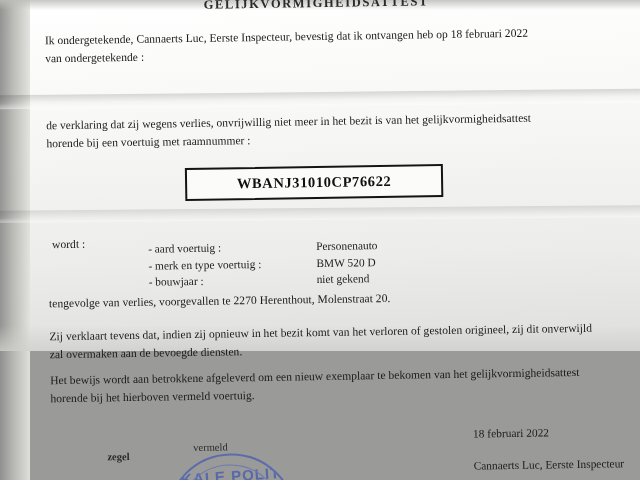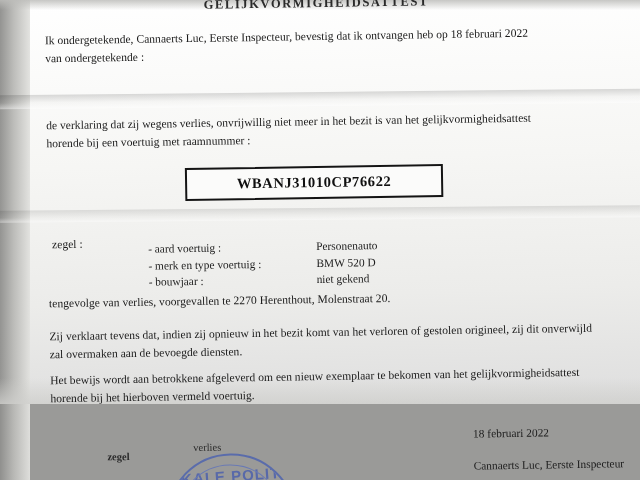--- a/index.html
+++ b/index.html
@@ -13,21 +13,21 @@
     background: #9a9a98;
     font-family: "Liberation Serif", serif;
   }
 
   
   #page {
     position: absolute;
     left: 0;
     top: 0;
     width: 640px;
-    height: 404px;
+    height: 351px;
     background:
       linear-gradient(103deg, rgba(0,0,0,0.10) 0px, rgba(0,0,0,0.0) 28px),
       linear-gradient(178deg, #ffffff 0%, #f6f6f4 40%, #ececea 72%, #dedede 100%);
   }
 
   
   .edge-left {
     position: absolute;
     left: 0; top: 0;
     width: 30px; height: 480px;
@@ -210,21 +210,21 @@
     <div class="doc-title">GELIJKVORMIGHEIDSATTEST</div>
 
     <div class="para p-intro">Ik ondergetekende, Cannaerts Luc, Eerste Inspecteur, bevestig dat ik ontvangen heb op 18 februari 2022 van ondergetekende :</div>
 
     <div class="para p-decl">de verklaring dat zij wegens verlies, onvrijwillig niet meer in het bezit is van het gelijkvormigheidsattest horende bij een voertuig met raamnummer :</div>
 
     <div class="vin-box">
       <span class="vin-text">WBANJ31010CP76622</span>
     </div>
 
-    <div class="para p-voor">zegel :</div>
+    <div class="para p-voor">wordt :</div>
 
     <div class="specs">
       <div class="specs-row">
         <span class="specs-key">- aard voertuig :</span>
         <span class="specs-val">Personenauto</span>
       </div>
       <div class="specs-row">
         <span class="specs-key">- merk en type voertuig :</span>
         <span class="specs-val">BMW 520 D</span>
       </div>
@@ -235,20 +235,20 @@
     </div>
 
     <div class="para p-gevolg">tengevolge van verlies, voorgevallen te 2270  Herenthout, Molenstraat 20.</div>
     <div class="para p-verkl">Zij verklaart tevens dat, indien zij opnieuw in het bezit komt van het verloren of gestolen origineel, zij dit onverwijld zal overmaken aan de bevoegde diensten.</div>
     <div class="para p-bewijs">Het bewijs wordt aan betrokkene afgeleverd om een nieuw exemplaar te bekomen van het gelijkvormigheidsattest horende bij het hierboven vermeld voertuig.</div>
 
     <div class="date">18 februari 2022</div>
     <div class="signer">Cannaerts Luc, Eerste Inspecteur</div>
 
     <div class="zegel">zegel</div>
-    <div class="stempel">verlies</div>
+    <div class="stempel">vermeld</div>
 
     <div class="stamp">
       <div class="stamp-text">KALE POLIT</div>
     </div>
 
   </div>
 </div>
 
 </body></html>

